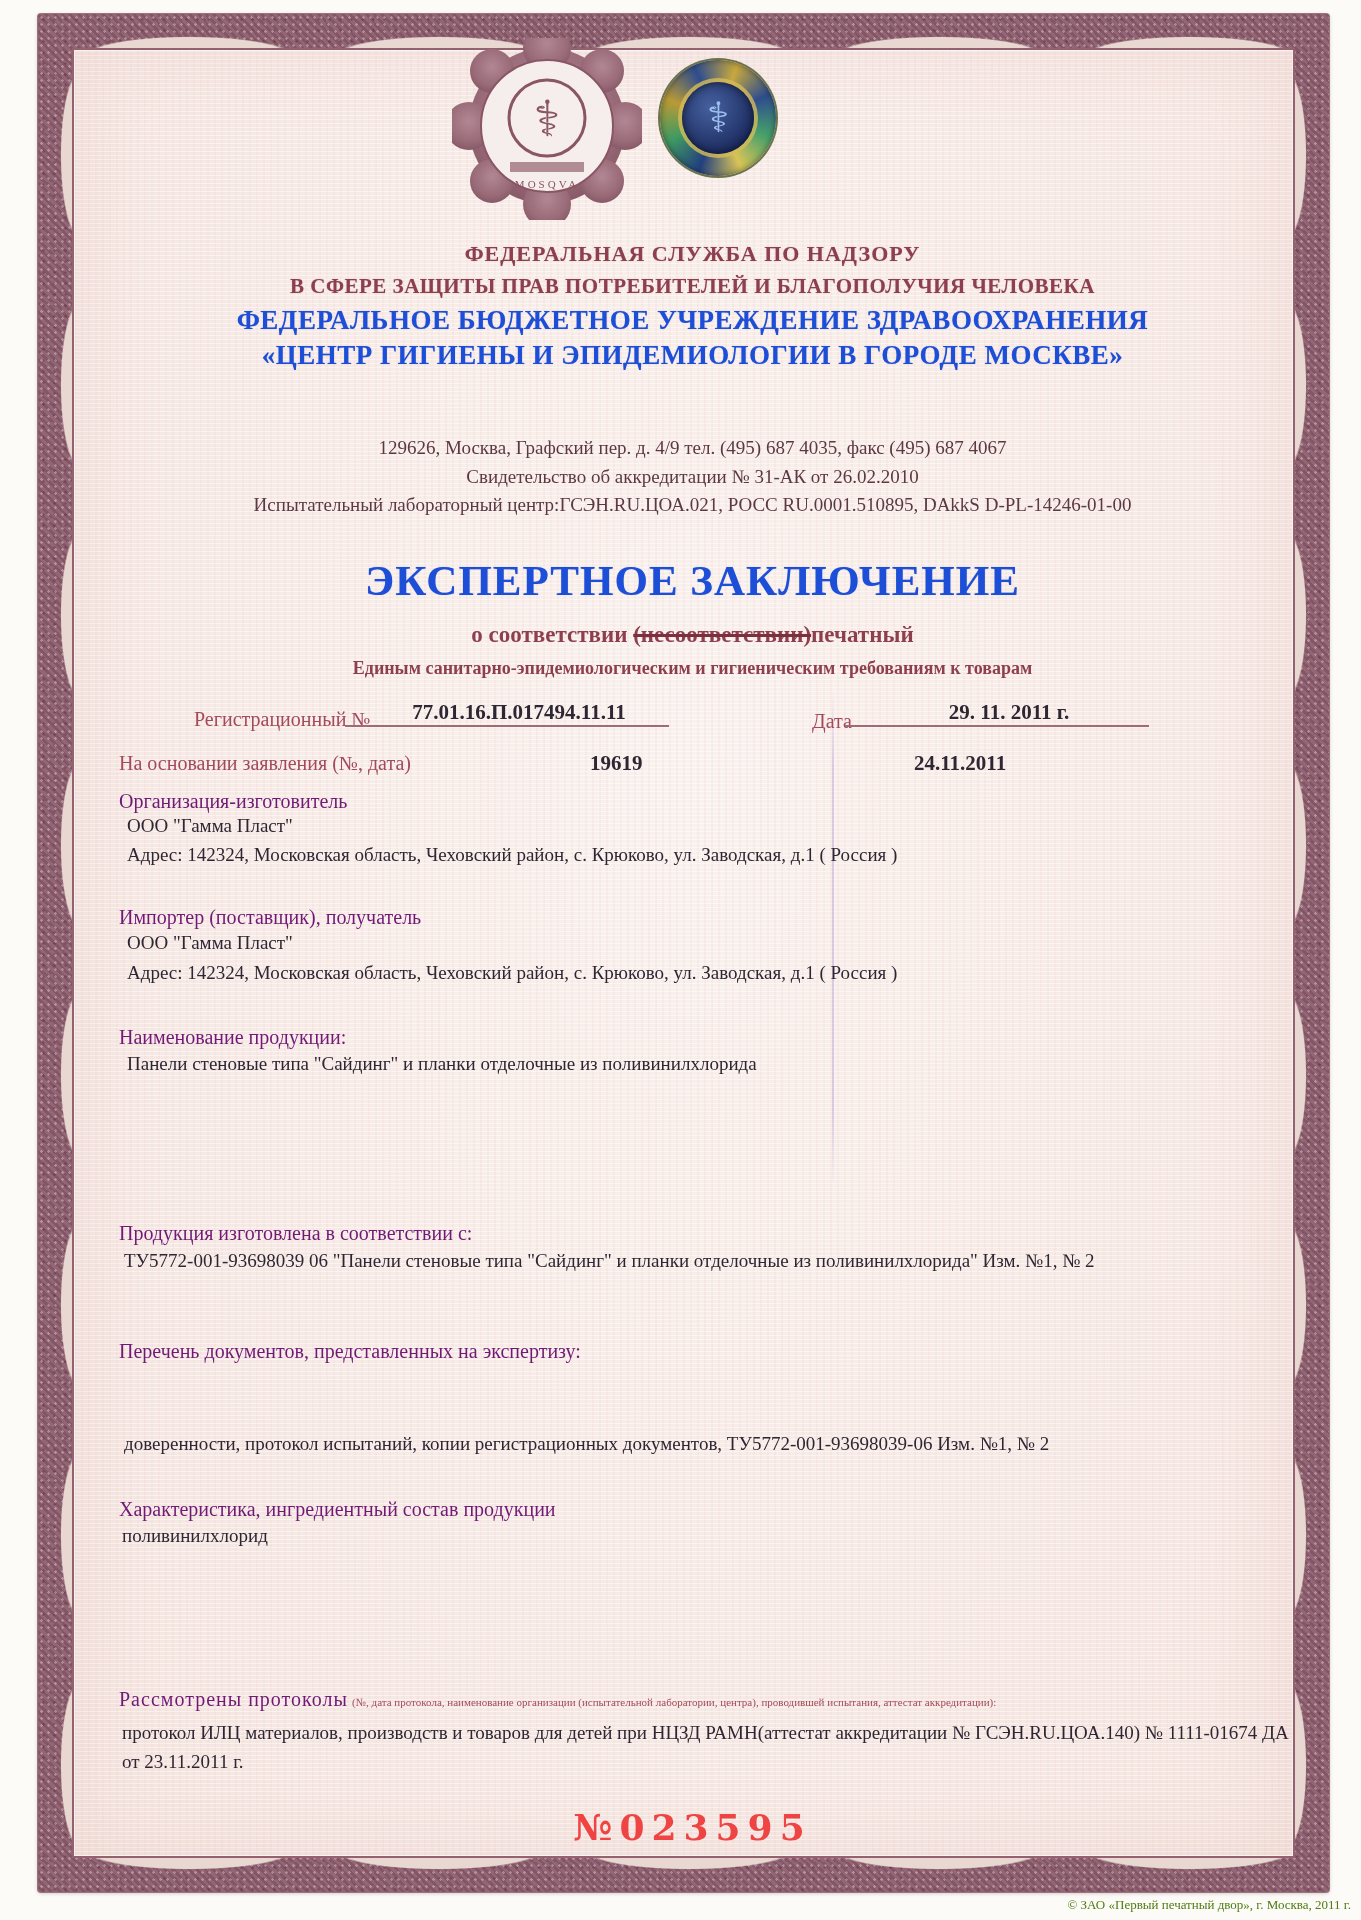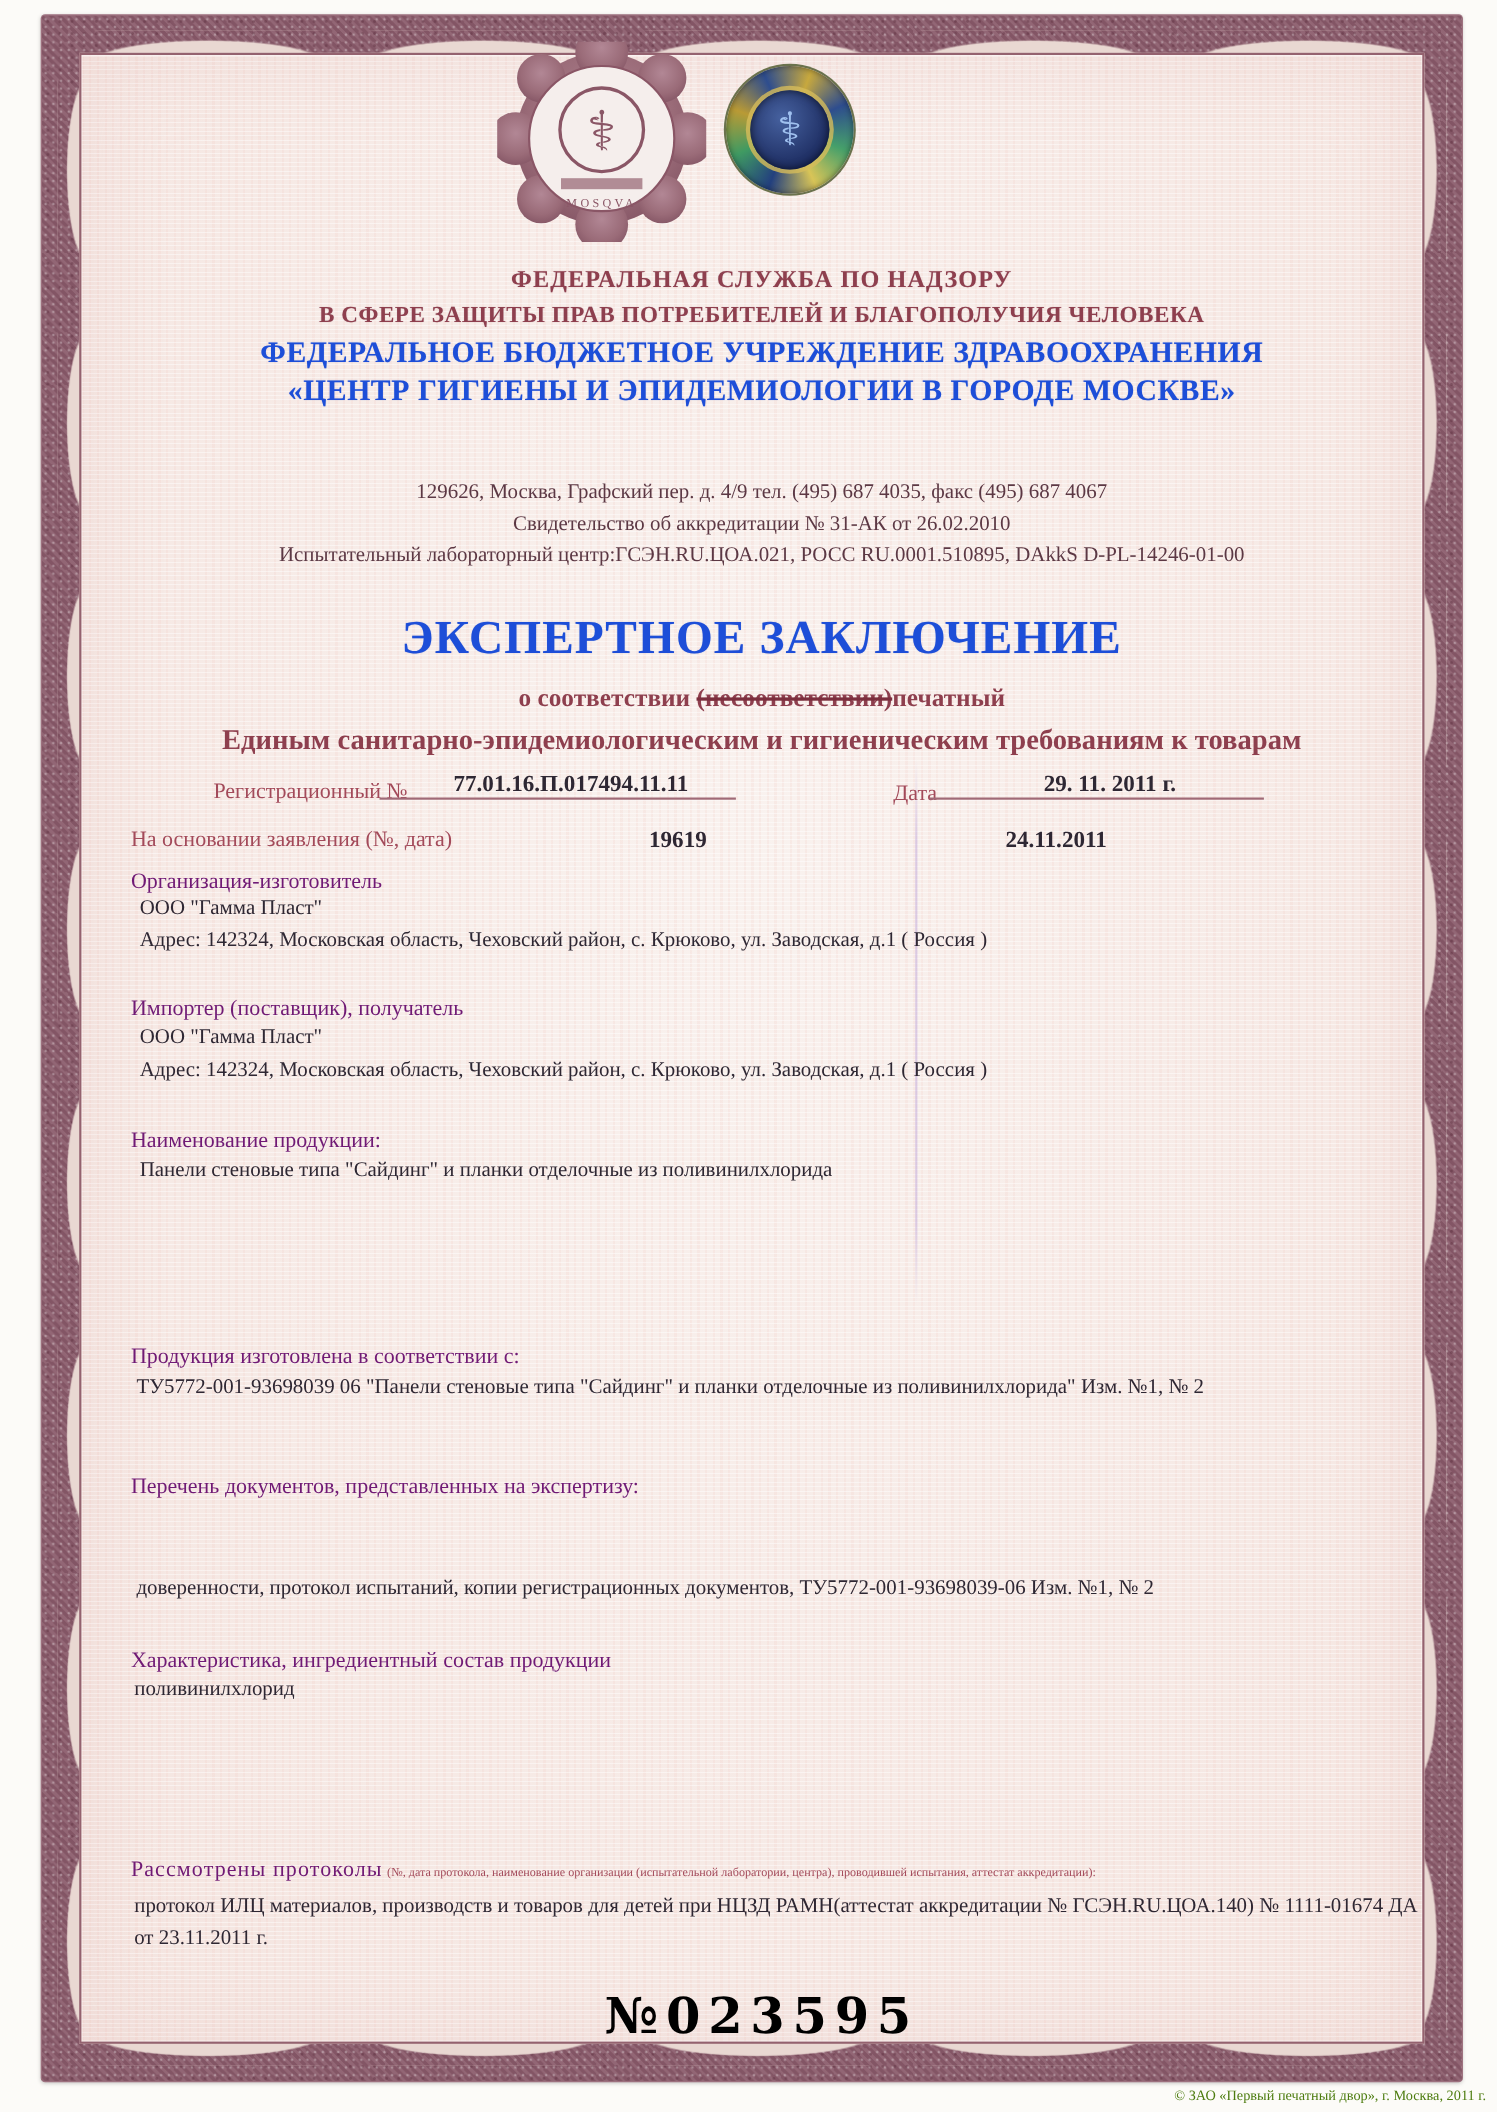--- a/index.html
+++ b/index.html
@@ -70,28 +70,28 @@
   .blue{color:#1d4ed8;}
   .blur{text-shadow:0 0 1px rgba(120,60,80,.35);}
   .blurblue{text-shadow:0 0 1px rgba(75,101,198,.45);}
   .agency1{font-size:22px;font-weight:bold;letter-spacing:1px;}
   .agency2{font-size:21px;font-weight:bold;letter-spacing:.5px;}
   .inst{font-size:27px;font-weight:bold;letter-spacing:.5px;}
   .addr{font-size:19px;color:#5c3844;}
   .doc-title{font-size:43px;font-weight:bold;letter-spacing:1px;}
   .subtitle{font-size:23px;font-weight:bold;color:#8e3f4e;}
   .struck{text-decoration:line-through;text-decoration-thickness:3px;text-decoration-color:#7c2f3e;}
-  .reqs{font-size:26px;font-weight:bold;color:#8e3f4e;}
+  .reqs{font-size:18px;font-weight:bold;color:#8e3f4e;}
   .fld-label{font-size:20px;color:#a34a5a;}
   .fld-value{font-size:21px;font-weight:bold;color:#2e2733;}
   .uline{display:inline-block;border-bottom:2px solid #a06a77;text-align:center;}
   .sec-label{font-size:20px;color:#701a75;}
   .body-txt{font-size:19px;color:#2e2733;}
   .note{font-size:11px;color:#a34a5a;}
-  .serial{font-family:"DejaVu Serif",serif;font-size:45px;font-weight:bold;letter-spacing:7px;color:#000000;}
+  .serial{font-family:"DejaVu Serif",serif;font-size:36px;font-weight:bold;letter-spacing:7px;color:#ef4444;}
   .footer{font-size:13px;color:#4d7c0f;text-align:right;}
 </style>
 </head>
 <body>
 
 <div class="page">
 
   <div class="frame">
     <div class="wave top"></div>
     <div class="wave bottom"></div>

